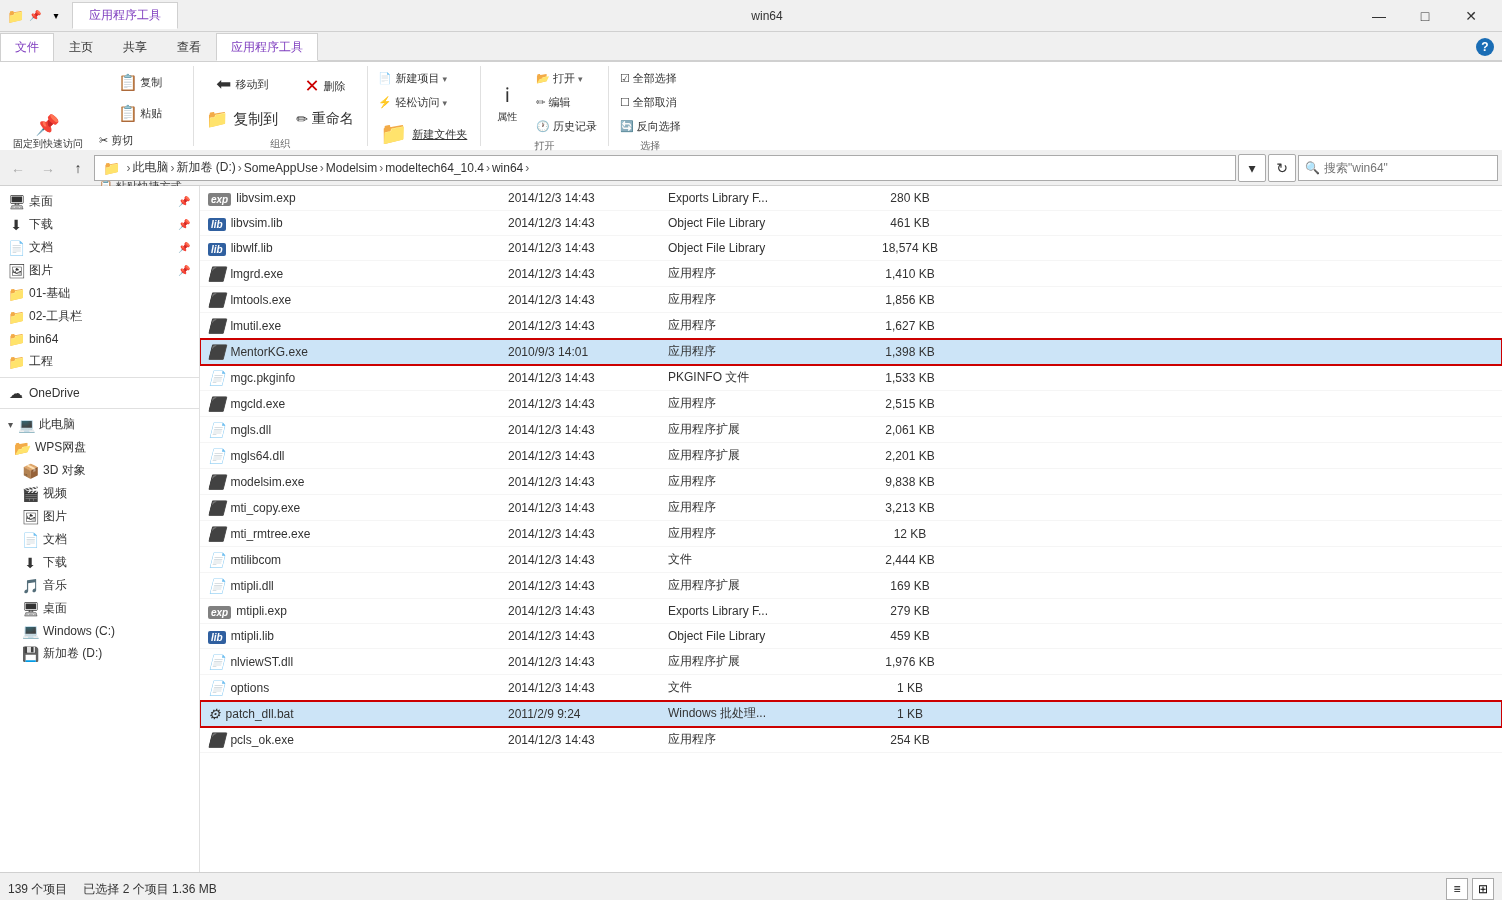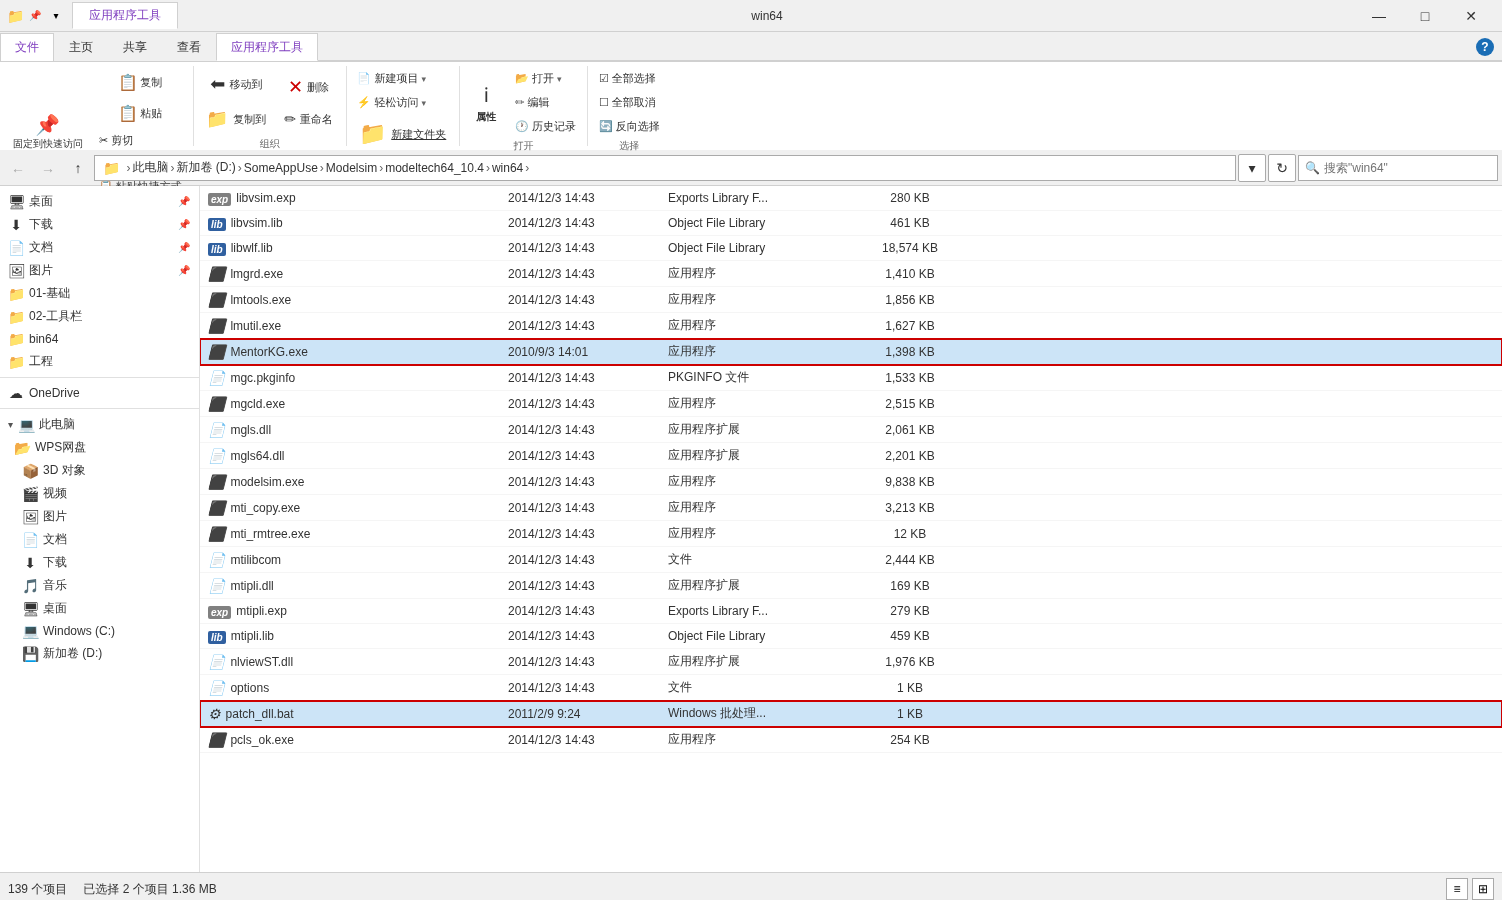--- a/index.html
+++ b/index.html
@@ -341,31 +341,31 @@
 
   <div class="ribbon-group">
     <div class="ribbon-group-items">
       <div style="display:flex;flex-direction:column;gap:3px;">
         <div class="ribbon-btn" style="flex-direction:row;gap:4px;">
           <span style="font-size:18px;">⬅</span>
           <span style="font-size:11px;">移动到</span>
         </div>
         <div class="ribbon-btn" style="flex-direction:row;gap:4px;">
           <span style="font-size:18px;">📁</span>
-          <span style="font-size:11px;">复制到</span>
+          <span style="font-size:15px;">复制到</span>
         </div>
       </div>
       <div style="display:flex;flex-direction:column;gap:3px;">
         <div class="ribbon-btn" style="flex-direction:row;gap:4px;">
           <span style="font-size:18px;color:#cc0000;">✕</span>
           <span style="font-size:11px;">删除</span>
         </div>
         <div class="ribbon-btn" style="flex-direction:row;gap:4px;">
           <span style="font-size:14px;">✏</span>
-          <span style="font-size:11px;">重命名</span>
+          <span style="font-size:14px;">重命名</span>
         </div>
       </div>
     </div>
     <div class="ribbon-group-label">组织</div>
   </div>
 
   <div class="ribbon-group">
     <div class="ribbon-group-items">
       <div style="display:flex;flex-direction:column;gap:3px;">
         <div class="ribbon-btn-small">
@@ -384,21 +384,21 @@
         </div>
       </div>
     </div>
     <div class="ribbon-group-label">新建</div>
   </div>
 
   <div class="ribbon-group">
     <div class="ribbon-group-items">
       <div class="ribbon-btn">
         <span style="font-size:20px;">ℹ</span>
-        <span style="font-size:10px;font-weight:bold;">属性</span>
+        <span style="font-size:10px;">属性</span>
       </div>
       <div style="display:flex;flex-direction:column;gap:3px;">
         <div class="ribbon-btn-small">
           <span>📂</span>
           <span>打开</span>
           <span class="dropdown-arrow">▾</span>
         </div>
         <div class="ribbon-btn-small">
           <span>✏</span>
           <span>编辑</span>

